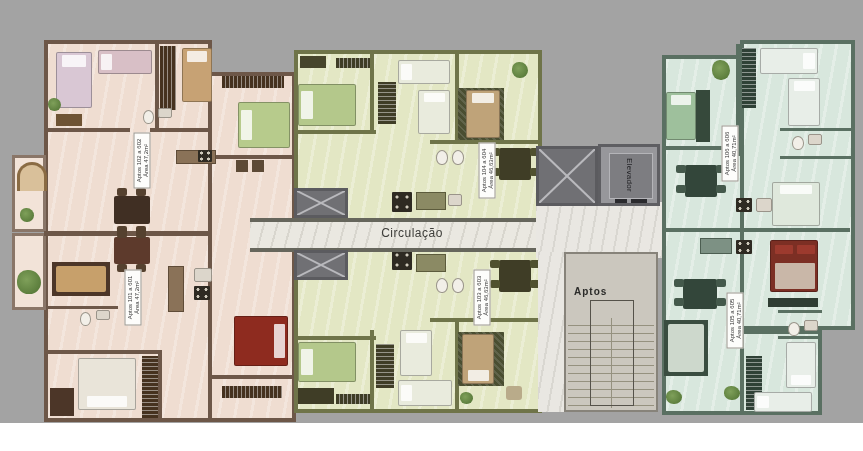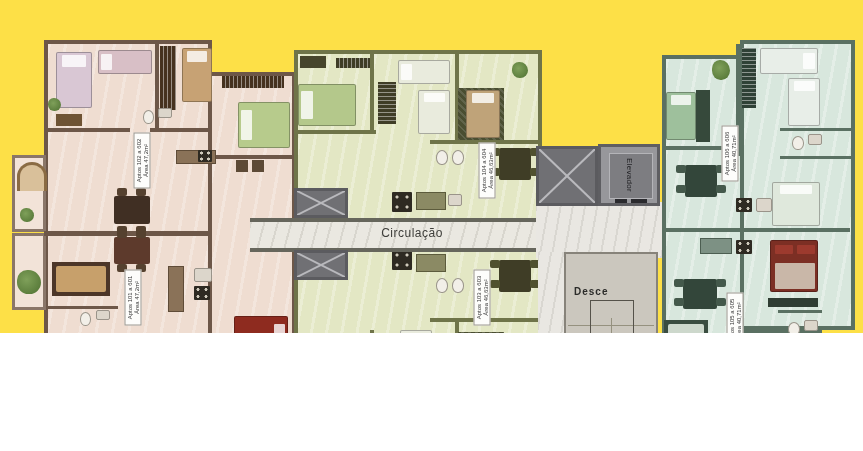--- a/index.html
+++ b/index.html
@@ -1,16 +1,16 @@
 <!DOCTYPE html>
 <html><head>
 <meta charset="utf-8">
 <style>
   html,body{margin:0;padding:0;background:#fff;}
-  #stage{position:relative;width:863px;height:333px;background:#fde047;overflow:hidden;
+  #stage{position:relative;width:863px;height:423px;background:#a3a3a3;overflow:hidden;
          font-family:"Liberation Sans",sans-serif;}
   .abs{position:absolute;}
   
   .blk{position:absolute;box-sizing:border-box;}
   .blk.pink{background:#efddd1;border:4px solid #6d5748;
     background-image:repeating-linear-gradient(100deg,rgba(255,255,255,.25) 0 3px,transparent 3px 16px);}
   .blk.green{background:#e3e7c4;border:4px solid #6f7449;
     background-image:repeating-linear-gradient(100deg,rgba(255,255,255,.28) 0 3px,transparent 3px 15px);}
   .blk.teal{background:#d8e7dd;border:4px solid #5a7062;
     background-image:repeating-linear-gradient(100deg,rgba(255,255,255,.3) 0 3px,transparent 3px 15px);}
@@ -284,21 +284,21 @@
     <div class="cab"></div>
     <div class="abs" style="left:14px;top:52px;width:12px;height:4px;background:#2a2a2e;"></div>
     <div class="abs" style="left:30px;top:52px;width:16px;height:4px;background:#2a2a2e;"></div>
     <div class="lbl">Elevador</div>
   </div>
 
   <div id="stairs">
     <div class="steps"></div>
     <div class="mid"></div>
     <div class="rail"></div>
-    <div class="lbl">Desce</div>
+    <div class="lbl">Aptos</div>
   </div>
 
   <div class="tag" style="left:114px;top:152px;">
     <span class="l1">Aptos 102 a 602</span>
     <span class="l2">Área 47,2m²</span>
   </div>
   <div class="tag" style="left:105px;top:289px;">
     <span class="l1">Aptos 101 a 601</span>
     <span class="l2">Área 47,2m²</span>
   </div>

